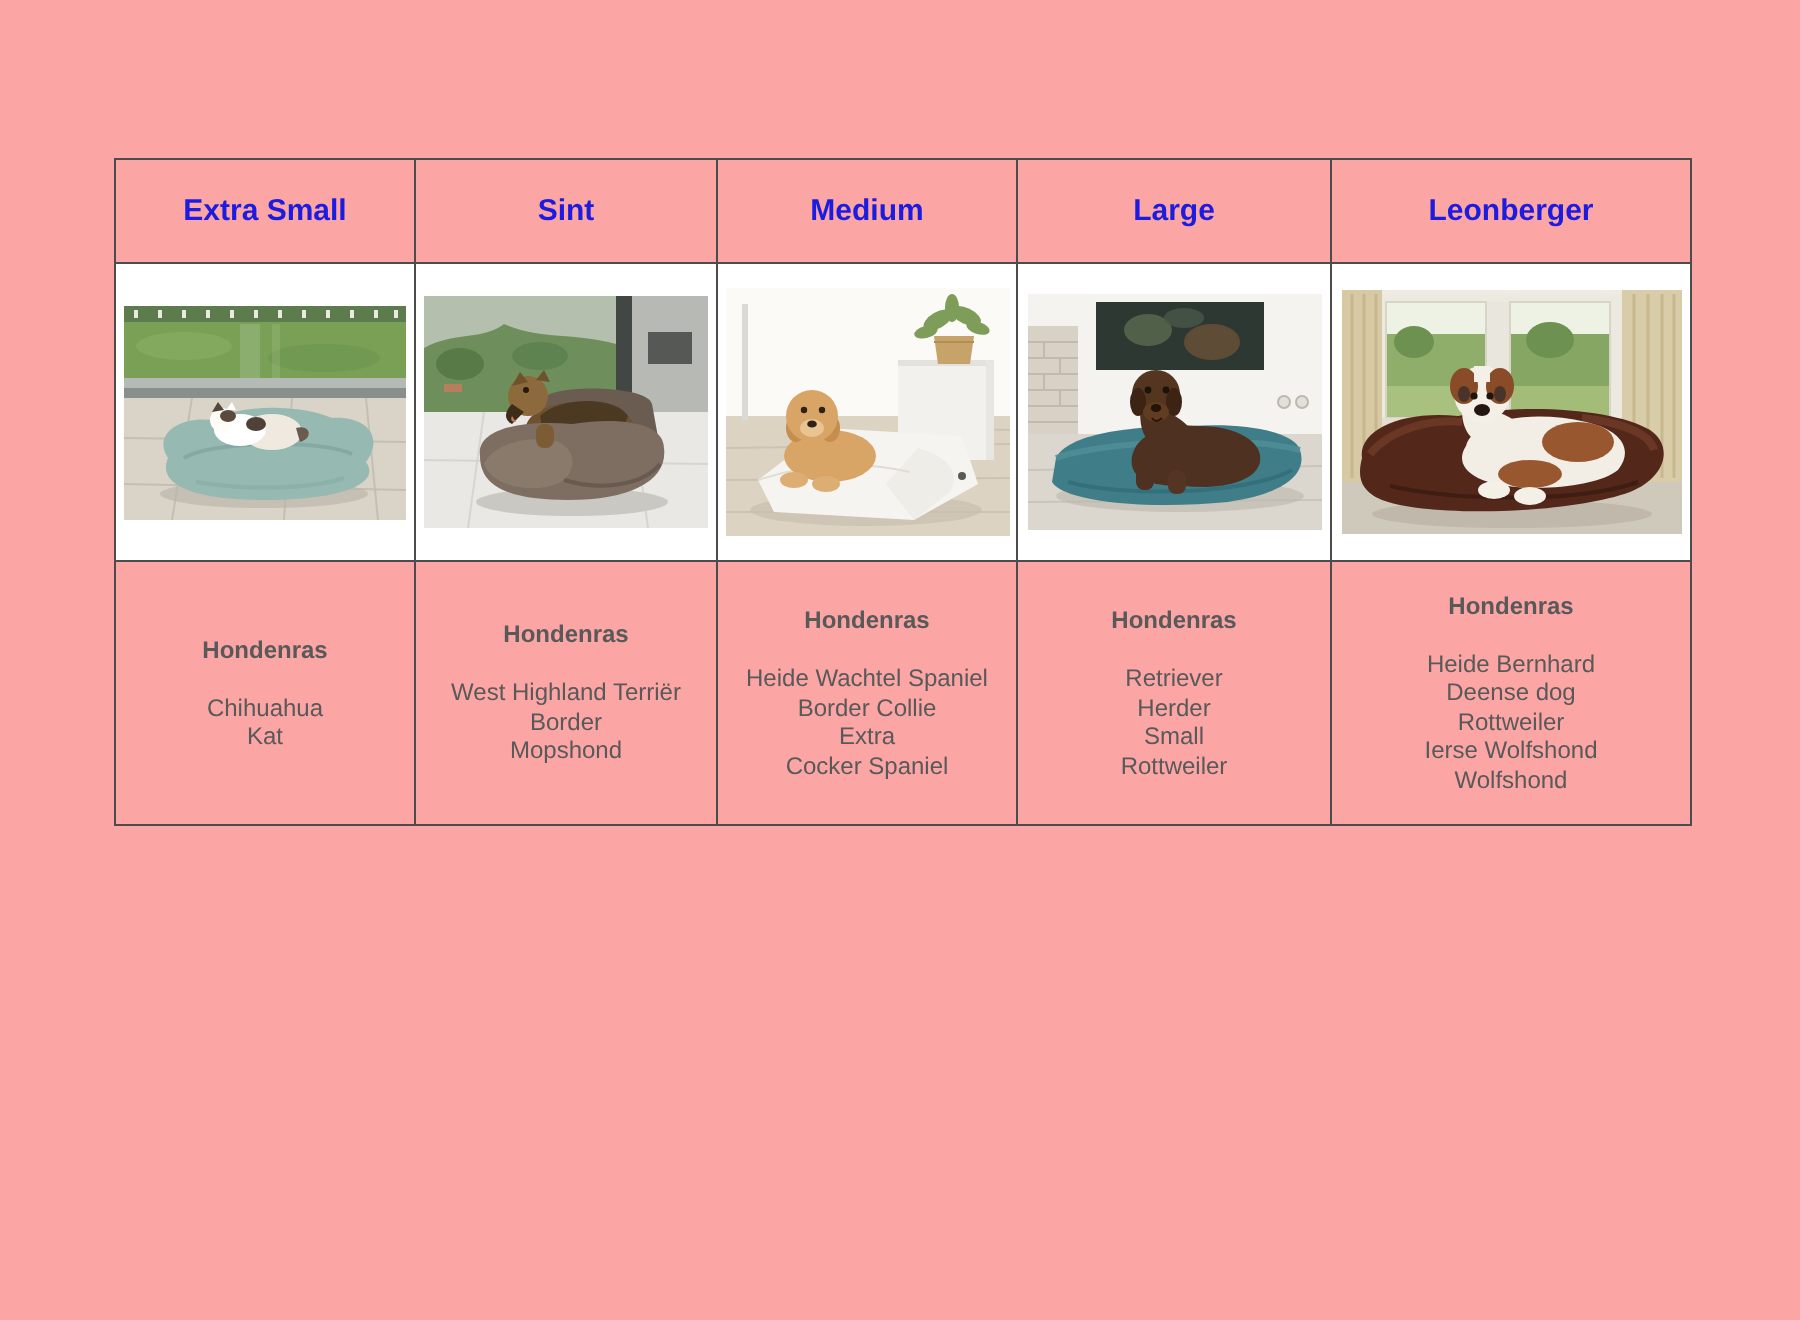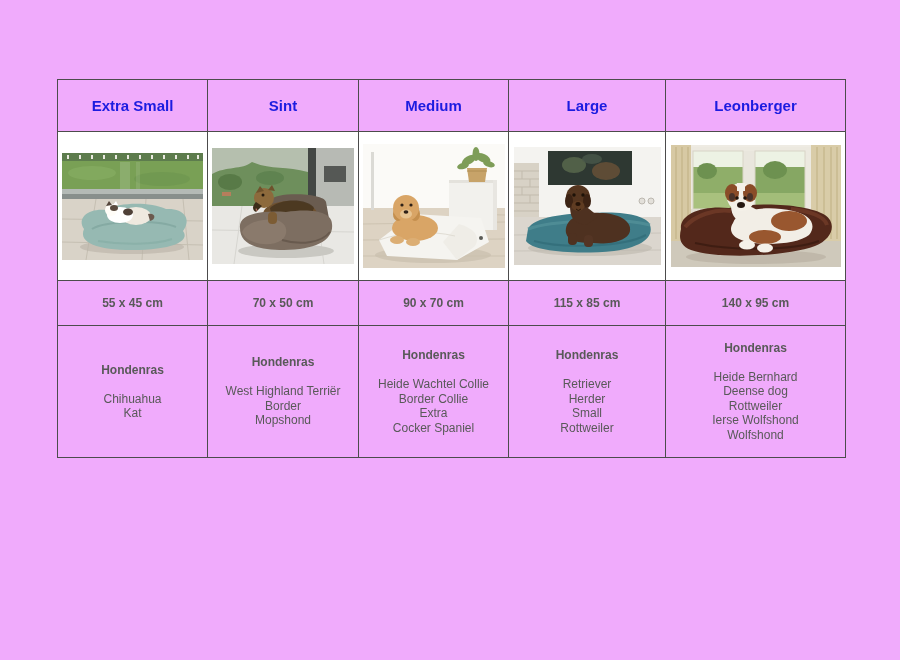--- a/index.html
+++ b/index.html
@@ -2,21 +2,21 @@
 <html><head>
 <meta charset="utf-8">
 <style>
   html, body { margin: 0; padding: 0; }
   body {
     width: 900px; height: 660px;
     background: #ffffff;
     font-family: "Liberation Sans", sans-serif;
     overflow: hidden;
   }
-  .sheet { position: relative; width: 900px; height: 660px; background: #f0abfc; }
+  .sheet { position: relative; width: 900px; height: 660px; background: #fca5a5; }
 
   table.size-table {
     position: absolute; left: 57px; top: 79px;
     border-collapse: collapse; table-layout: fixed;
   }
   table.size-table th, table.size-table td {
     border: 1px solid #4c4c4c;
     padding: 0;
     text-align: center;
     vertical-align: middle;
@@ -285,48 +285,41 @@
           <ellipse cx="79" cy="52" rx="3" ry="4" fill="#4a332a"></ellipse>
           <circle cx="66" cy="53" r="1.8" fill="#1f140c"></circle>
           <circle cx="74" cy="53" r="1.8" fill="#1f140c"></circle>
           <ellipse cx="70" cy="60" rx="4" ry="3" fill="#241710"></ellipse>
           <ellipse cx="76" cy="100" rx="8" ry="4.5" fill="#f4f0e8"></ellipse>
           <ellipse cx="94" cy="103" rx="8" ry="4.5" fill="#f4f0e8"></ellipse>
         </svg>
       </td>
     </tr>
 
-    <tr class="size-row">
-      <td class="size-cell">55 x 45 cm</td>
-      <td class="size-cell">70 x 50 cm</td>
-      <td class="size-cell">90 x 70 cm</td>
-      <td class="size-cell">115 x 85 cm</td>
-      <td class="size-cell">140 x 95 cm</td>
-    </tr>
 
     <tr class="breeds-row">
       <td class="breeds-cell">
         <div class="breed-heading">Hondenras</div>
         <div class="breed-list">
               <div>Chihuahua</div>
               <div>Kat</div>
             </div>
       </td>
       <td class="breeds-cell">
         <div class="breed-heading">Hondenras</div>
         <div class="breed-list">
               <div>West Highland Terriër</div>
               <div>Border</div>
               <div>Mopshond</div>
             </div>
       </td>
       <td class="breeds-cell">
         <div class="breed-heading">Hondenras</div>
         <div class="breed-list">
-              <div>Heide Wachtel Collie</div>
+              <div>Heide Wachtel Spaniel</div>
               <div>Border Collie</div>
               <div>Extra</div>
               <div>Cocker Spaniel</div>
             </div>
       </td>
       <td class="breeds-cell">
         <div class="breed-heading">Hondenras</div>
         <div class="breed-list">
               <div>Retriever</div>
               <div>Herder</div>

